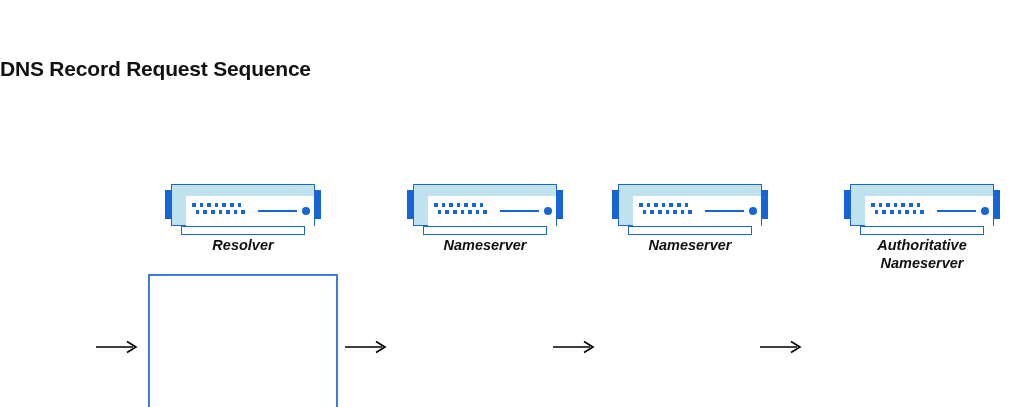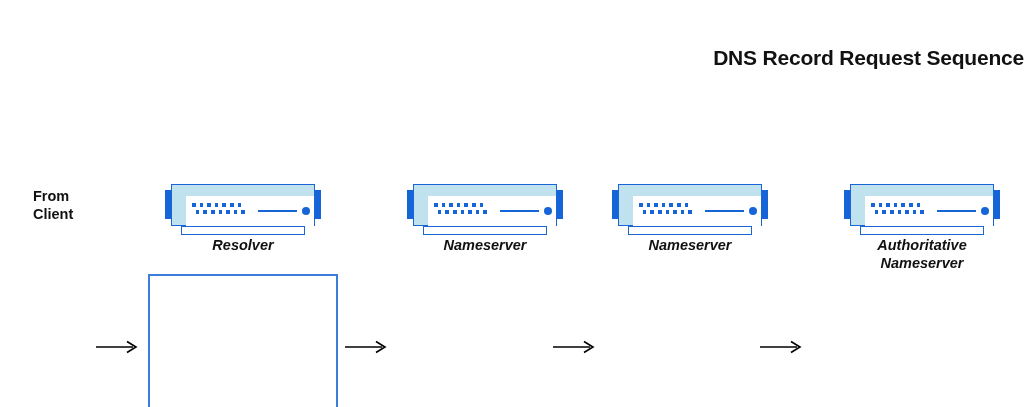--- a/index.html
+++ b/index.html
@@ -12,24 +12,24 @@
     background: #ffffff;
     font-family: "Liberation Sans", sans-serif;
     color: #000000;
     overflow: hidden;
     position: relative;
   }
 
   
   .title {
     position: absolute;
-    top: 46px;
+    top: 57px;
     left: 0;
     width: 1024px;
-    text-align: right;
+    text-align: left;
     font-size: 21px;
     font-weight: bold;
     letter-spacing: -0.2px;
     color: #111111;
   }
 
   
   .flow {
     position: absolute;
     top: 137px;
@@ -192,22 +192,20 @@
     background: #1565d8;
   }
 </style>
 </head>
 <body>
 
 <div class="title">DNS Record Request Sequence</div>
 
 <div class="flow">
 
-  <div class="from-client">From
-Client</div>
 
   <div class="arrow arrow-in">
     <svg width="44" height="14" viewBox="0 0 44 14">
       <line x1="0" y1="7" x2="37" y2="7" stroke="#000000" stroke-width="1.6"></line>
       <polyline points="31,1.5 40,7 31,12.5" fill="none" stroke="#000000" stroke-width="1.6"></polyline>
     </svg>
   </div>
 
   <div class="highlight-box"></div>
 

